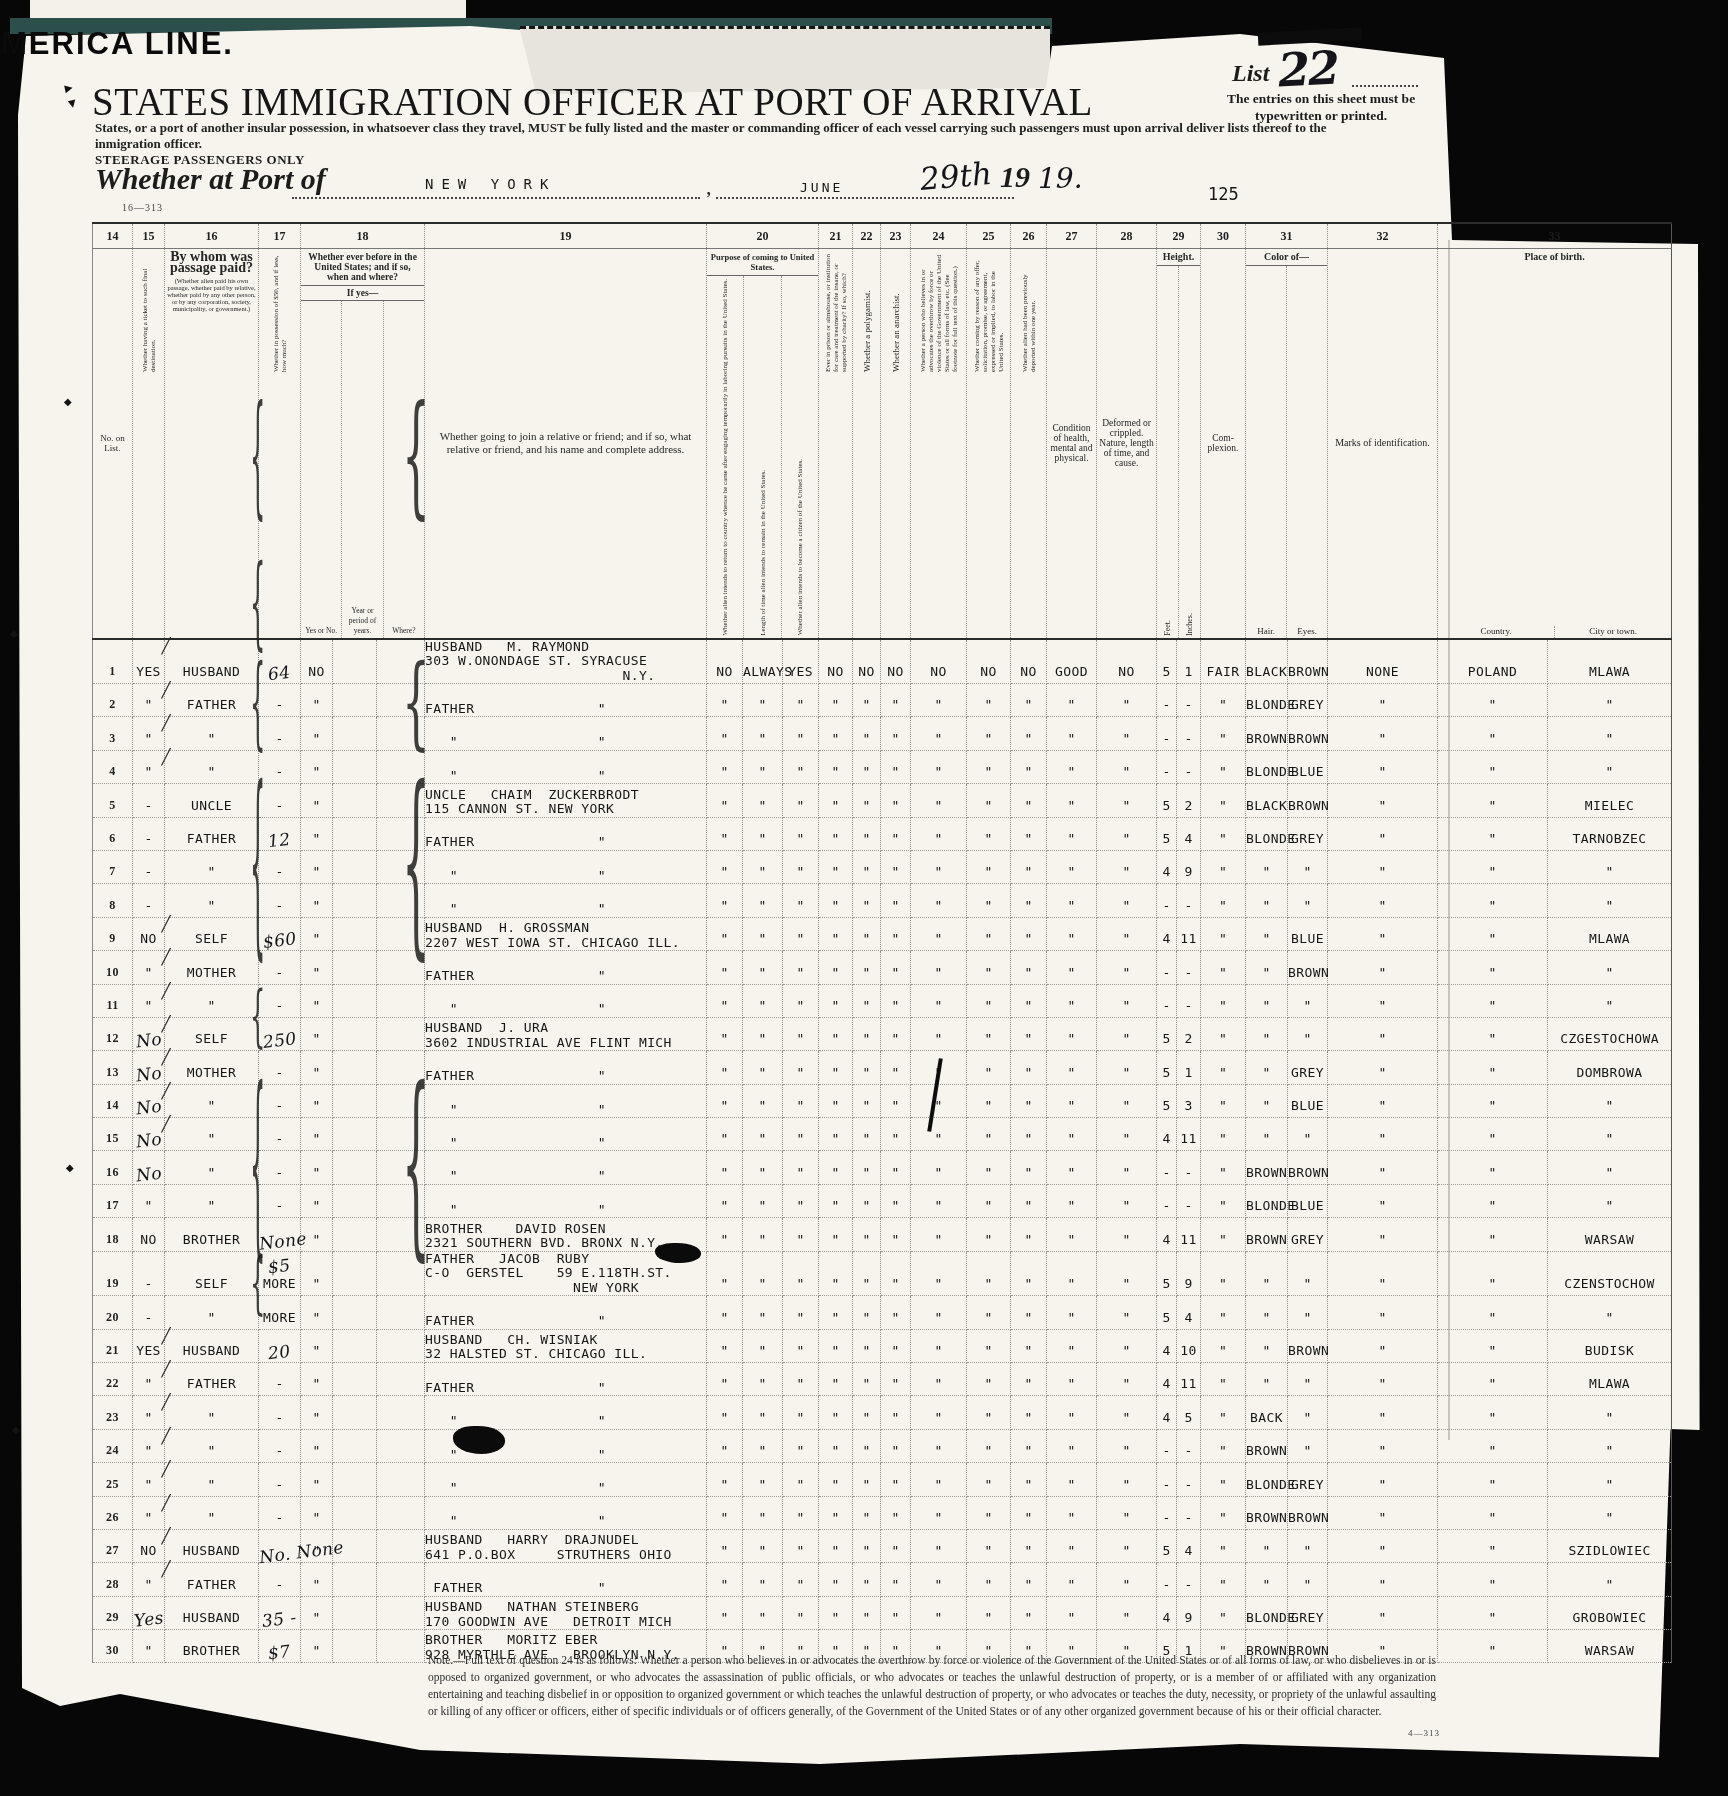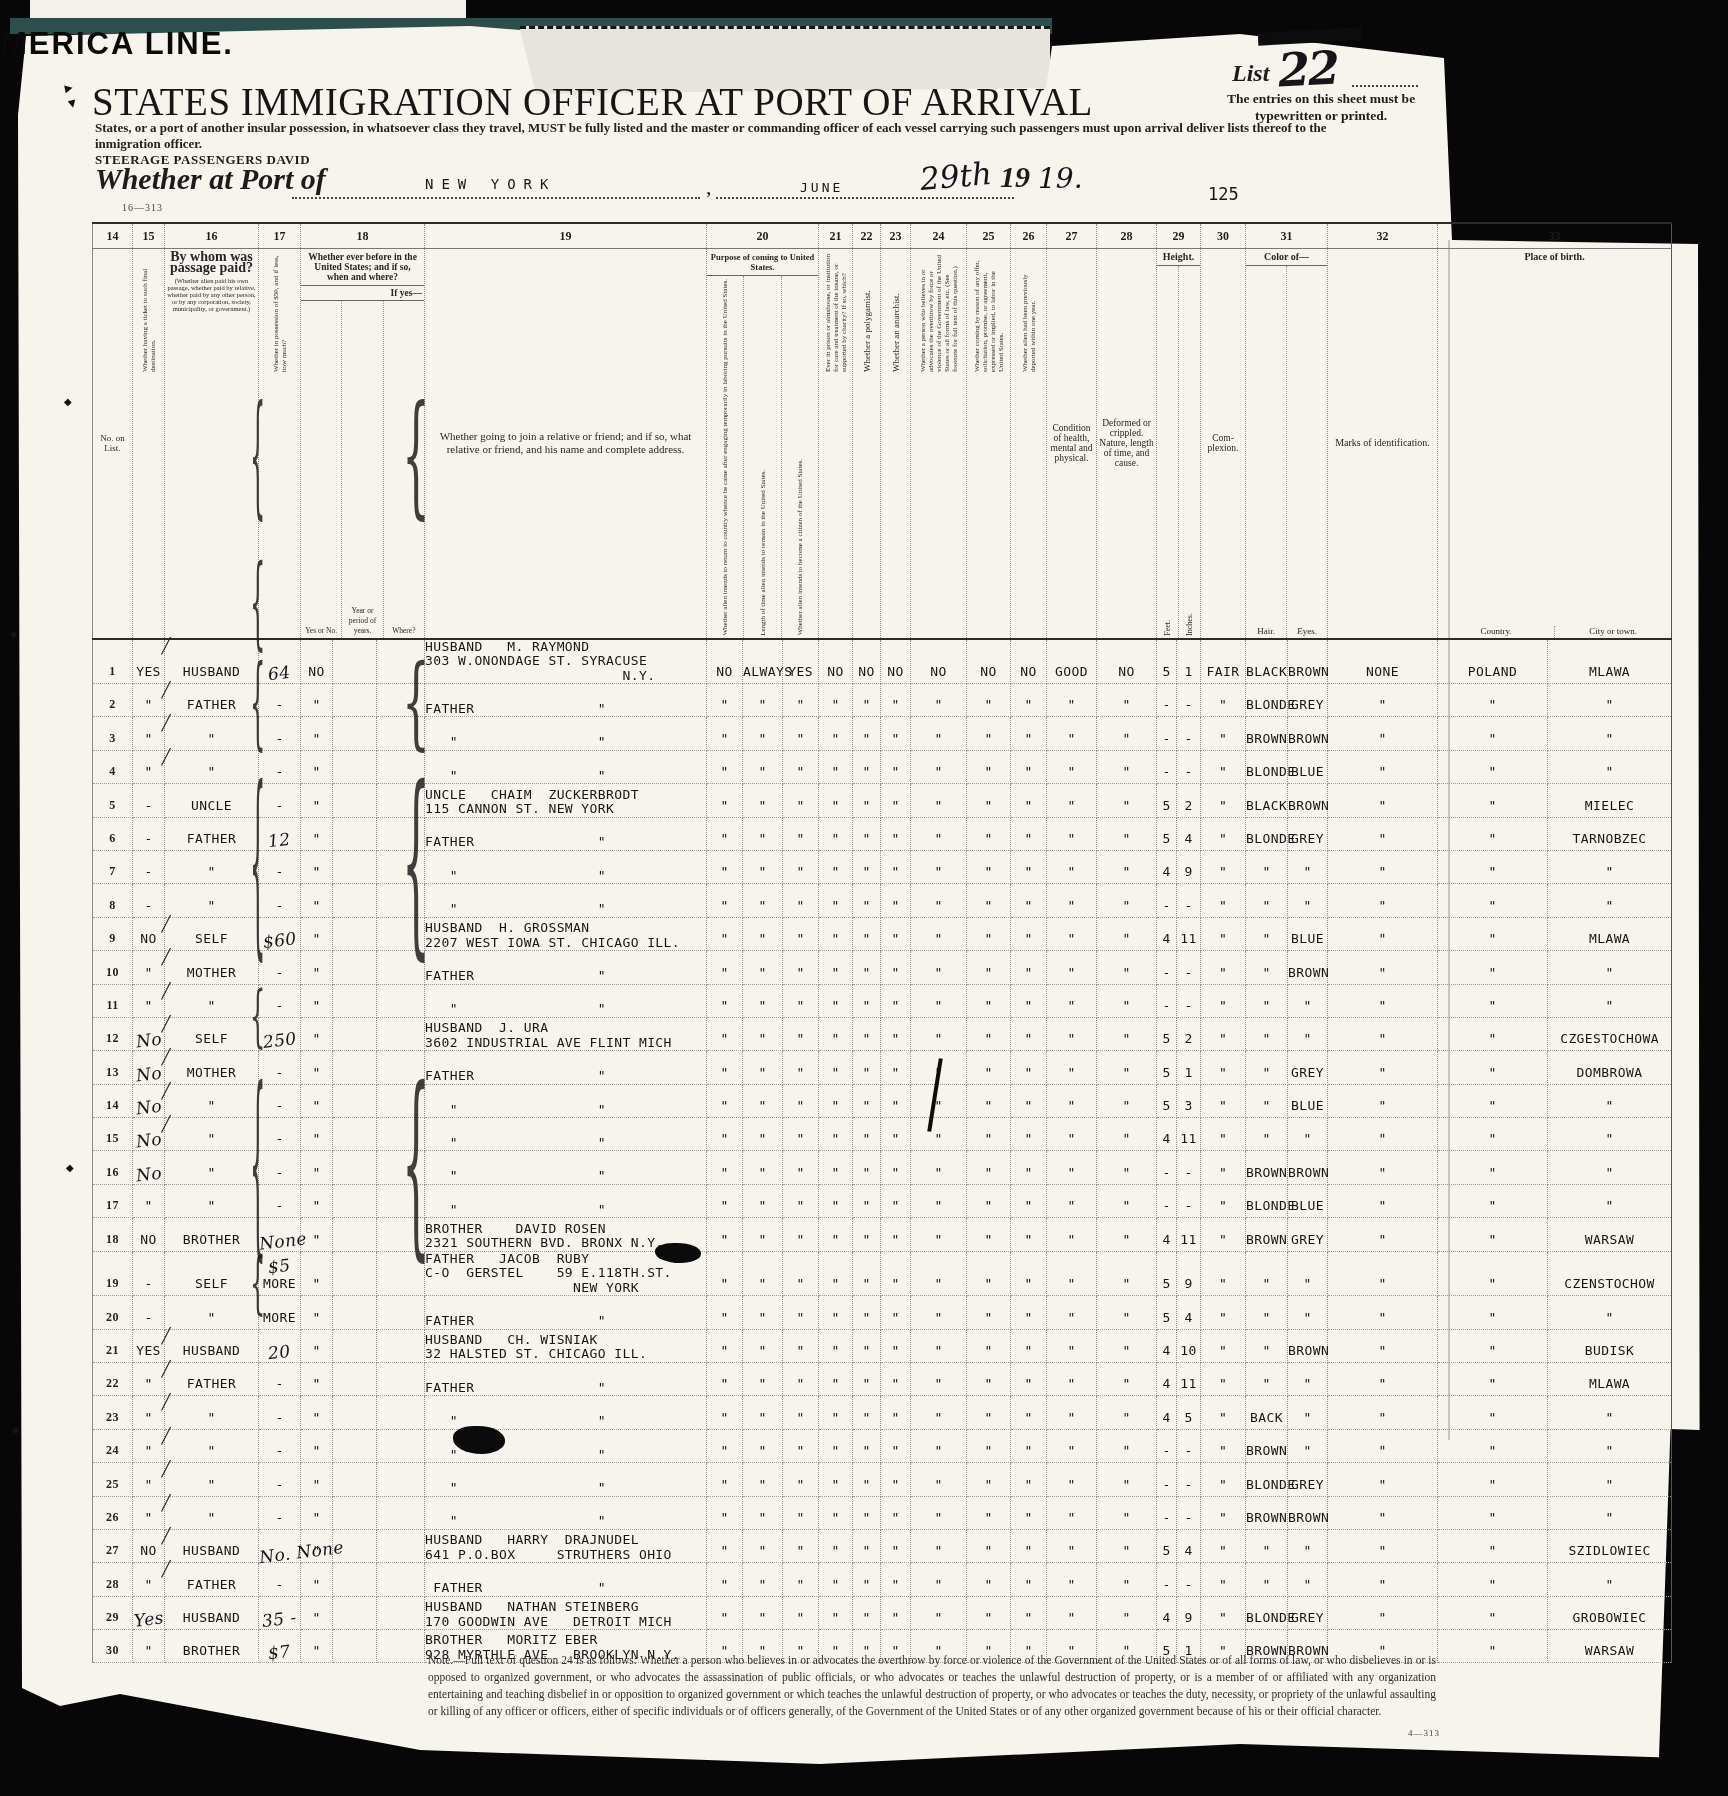--- a/index.html
+++ b/index.html
@@ -49,21 +49,21 @@
   tr.nums td{height:24px;font-size:12px;font-weight:700;text-align:center;vertical-align:middle;
              border-bottom:1px solid #777;color:#1d1d1d;}
   tr.labs td{height:128px;font-size:9px;line-height:10px;text-align:center;vertical-align:top;
              color:#262626;border-bottom:2px solid #2b2b2b;}
   tr.labs .pad{padding:3px 1px;}
   .vt{writing-mode:vertical-rl;transform:rotate(180deg);font-size:7px;line-height:8px;
       height:120px;margin:3px auto 0;text-align:left;display:inline-block;}
   .sub16{font-size:6.5px;line-height:7px;display:block;margin-top:3px;}
   .hdr-stack{display:flex;flex-direction:column;height:100%;}
   .hdr-top{padding:3px 2px;border-bottom:1px solid #666;}
-  .hdr-mid{padding:2px;border-bottom:1px solid #666;font-size:9.5px;font-weight:600;text-align:right;}
+  .hdr-mid{padding:2px;border-bottom:1px solid #666;font-size:9.5px;font-weight:600;}
   .hdr-cols{flex:1;display:flex;}
   .hdr-cols>div{flex:1;border-right:1px dotted #999;display:flex;align-items:flex-end;justify-content:center;padding-bottom:2px;}
   .hdr-cols>div:last-child{border-right:none;}
   .hdr-cols .vt{height:auto;flex:none;}
 
   tbody tr{height:33.4px;}
   tbody td{font-family:"DejaVu Sans Mono",monospace;font-size:13px;letter-spacing:.4px;color:#161616;}
   td.c-no{font-family:"Liberation Serif",serif;font-size:12px;font-weight:700;text-align:center;
           vertical-align:middle;color:#222;}
   td.c-ticket{position:relative;text-align:center;}
@@ -94,21 +94,21 @@
   <div class="under-sheet"></div>
   <div class="sheet"></div>
   <div class="tearband"></div>
   <div class="pageedge"></div>
 
   <div class="content">
     <div class="abs line-tag">MERICA LINE.</div>
     <div class="abs flag">►<br>▼</div>
     <div class="abs doc-title">STATES IMMIGRATION OFFICER AT PORT OF ARRIVAL</div>
     <div class="abs intro">States, or a port of another insular possession, in whatsoever class they travel, MUST be fully listed and the master or commanding officer of each vessel carrying such passengers must upon arrival deliver lists thereof to the inmigration officer.</div>
-    <div class="abs steerage">STEERAGE PASSENGERS DAVID</div>
+    <div class="abs steerage">STEERAGE PASSENGERS ONLY</div>
 
     <div class="abs arriving">Whether at Port of</div>
     <div class="abs dotline" style="left:292px;top:196px;width:408px;"></div>
     <div class="abs mono port">NEW YORK</div>
     <div class="abs comma">,</div>
     <div class="abs dotline" style="left:716px;top:196px;width:298px;"></div>
     <div class="abs mono month">JUNE</div>
     <div class="abs hand day">29th</div>
     <div class="abs yearp">19</div>
     <div class="abs hand yearh">19.</div>

